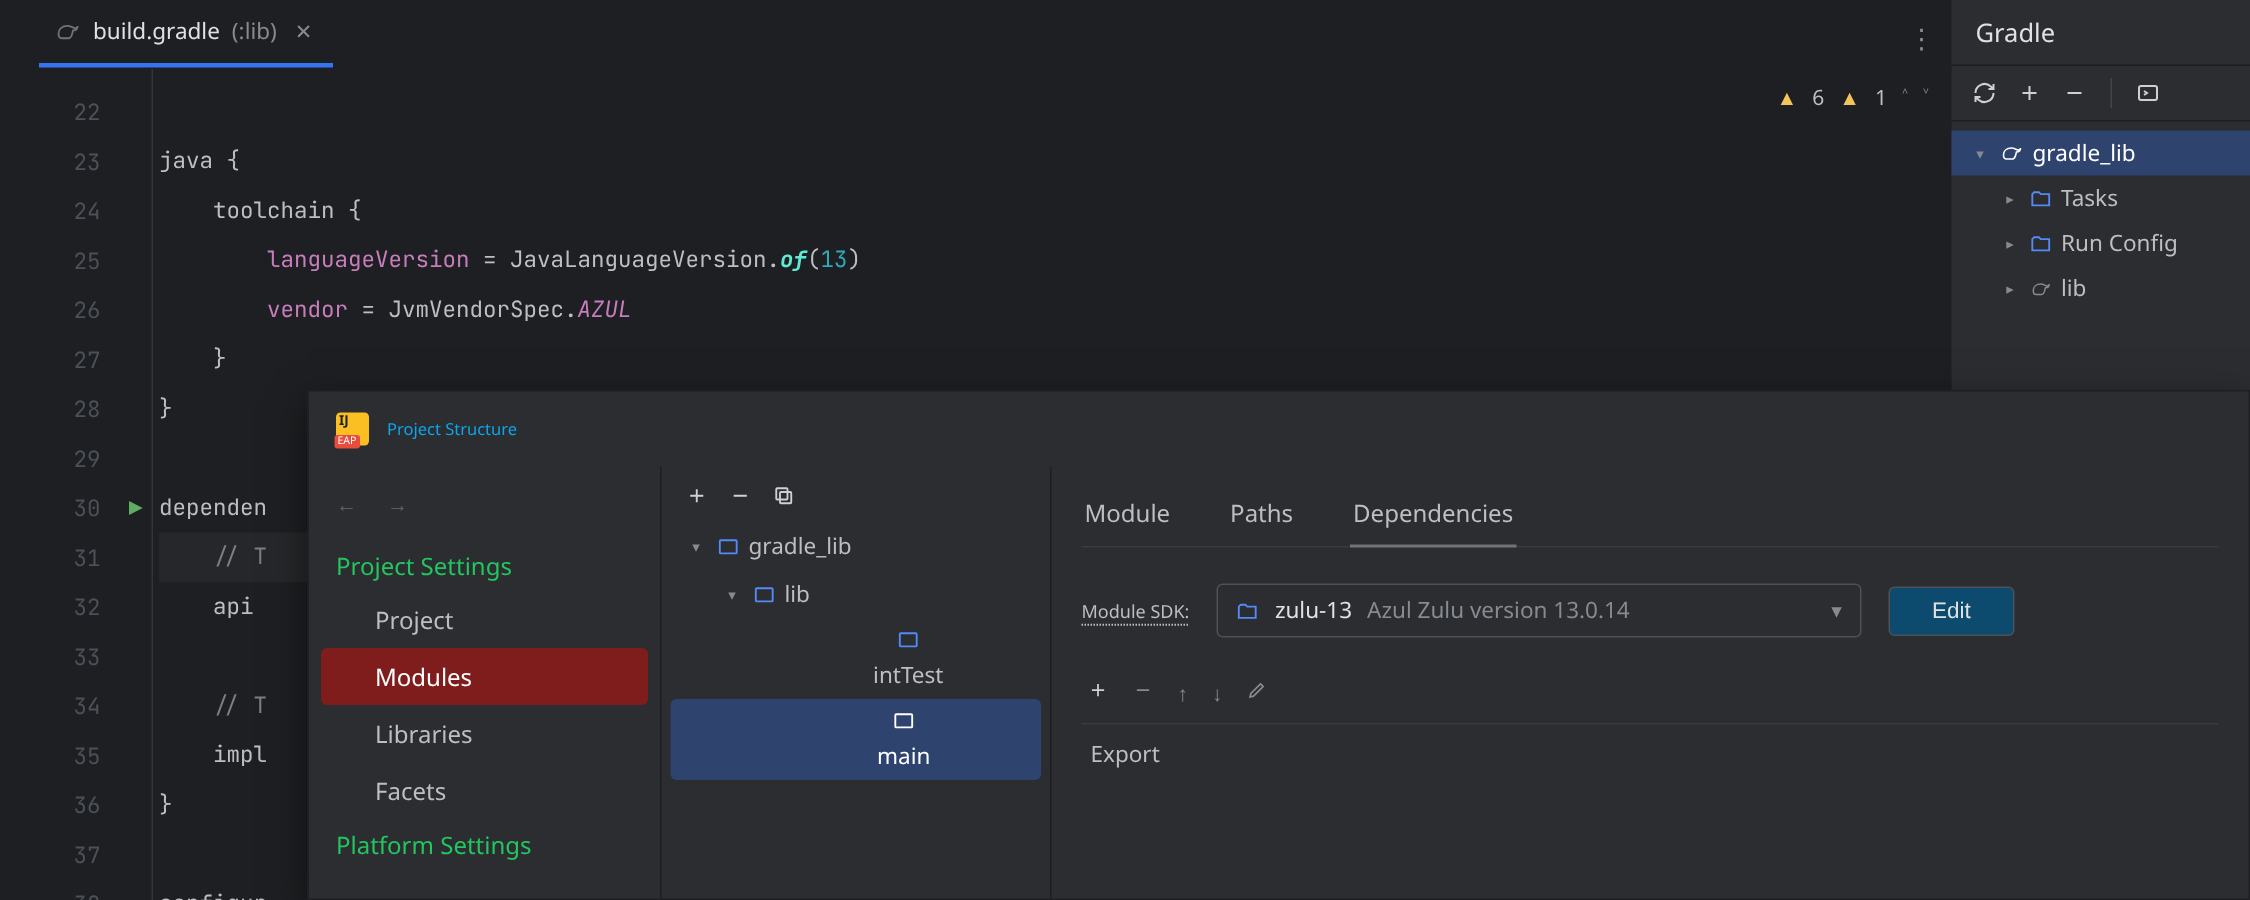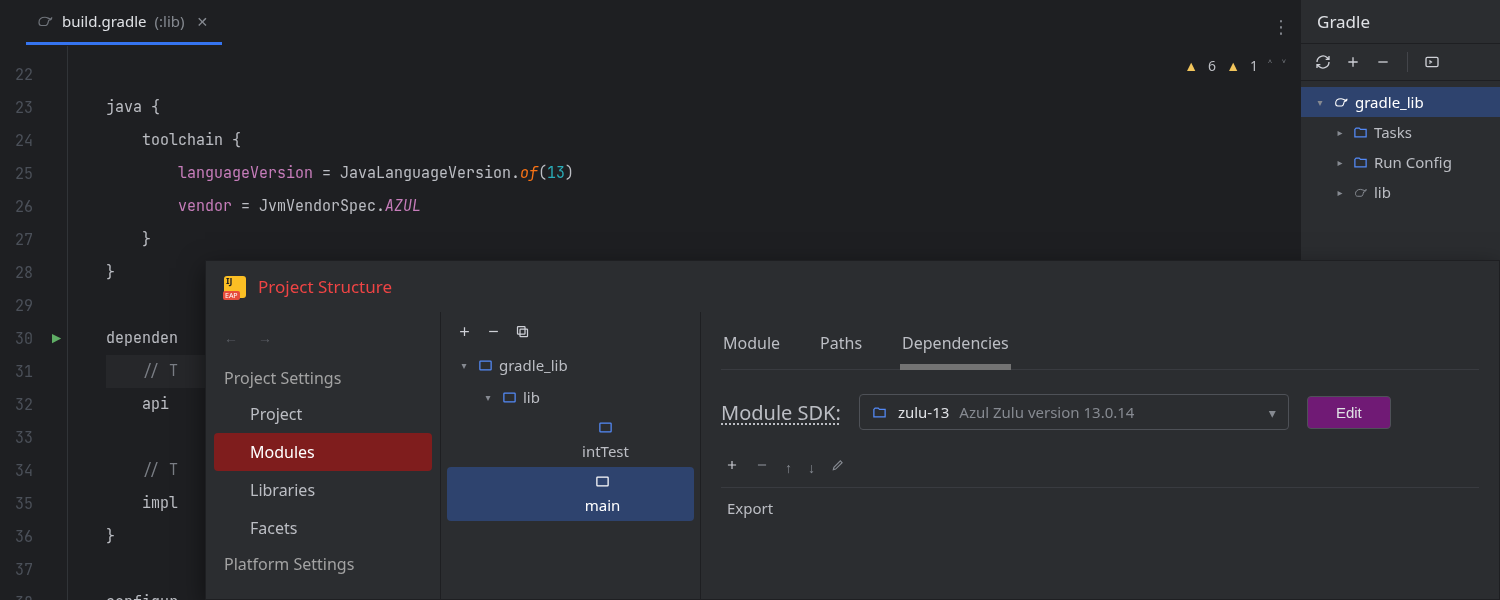--- a/index.html
+++ b/index.html
@@ -40,21 +40,21 @@
     color: #6f737a;
     display: flex; align-items: center; justify-content: center;
   }
   .tab-text { color: #dfe1e5; font-size: 15px; }
   .tab-suffix { color: #868a91; font-size: 15px; }
   .tab-close { color: #868a91; cursor: pointer; padding: 2px 4px; }
   .kebab { position: absolute; right: 12px; top: 14px; color: #868a91; cursor: pointer; font-size: 18px; letter-spacing: -2px; }
   .gutter {
     position: absolute;
     left: 0; top: 46px; bottom: 0;
-    width: 68px;
+    width: 102px;
     border-right: 1px solid #313438;
     padding-top: 12px;
   }
   .gutter .ln {
     height: 33px;
     display: flex;
     align-items: center;
     justify-content: flex-end;
     padding-right: 34px;
     color: #4b5059;
@@ -72,21 +72,21 @@
     left: 92px; top: 46px; right: 0; bottom: 0;
     font-family: "JetBrains Mono", Menlo, Consolas, monospace;
     font-size: 15px;
     padding-top: 12px;
     padding-left: 14px;
     line-height: 33px;
     white-space: pre;
     color: #bcbec4;
   }
   .code .id { color: #c77dbb; }
-  .code .mtd { color: #f97316; font-style: italic; }
+  .code .mtd { color: #5eead4; font-style: italic; font-weight: bold; }
   .code .const { color: #c77dbb; font-style: italic; }
   .code .num { color: #2aacb8; }
   .code .cmt { color: #7a7e85; }
   .code .hl { background: rgba(255,255,255,0.04); display: inline-block; width: 100%; }
   .inspections {
     position: absolute;
     top: 56px;
     right: 14px;
     display: flex;
     align-items: center;
@@ -170,34 +170,34 @@
   .dlg-header .eap::before {
     content: "EAP";
     position: absolute;
     bottom: -2px; left: -1px;
     font-size: 7px;
     background: #e74c3c;
     color: #fff;
     padding: 0 2px;
     border-radius: 2px;
   }
-  .dlg-title { font-size: 17px; color: #ef4444; }
+  .dlg-title { font-size: 11px; color: #0ea5e9; }
   .dlg-body { flex: 1; display: flex; overflow: hidden; }
   .dlg-nav {
     width: 235px;
     border-right: 1px solid #1e1f22;
     padding: 8px 0;
   }
   .dlg-nav .navrow {
     display: flex; align-items: center; gap: 14px;
     padding: 8px 18px;
   }
   .dlg-nav .navrow.backfwd { gap: 20px; padding-bottom: 14px; }
   .dlg-nav .navrow.backfwd span { color: #5a5d63; cursor: pointer; }
-  .dlg-nav .hdr { font-size: 16px; color: #a3a3a3; padding: 6px 18px; }
+  .dlg-nav .hdr { font-size: 16px; color: #22c55e; padding: 6px 18px; }
   .dlg-nav .item { padding: 8px 18px 8px 44px; font-size: 16px; color: #bcbec4; cursor: pointer; }
   .dlg-nav .item.sel { background: #7f1d1d; color: #fff; border-radius: 0; margin: 0 8px; padding-left: 36px; border-radius: 4px; }
 
   .dlg-tree {
     width: 260px;
     border-right: 1px solid #1e1f22;
     padding-top: 6px;
   }
   .dlg-tree .toolbar2 {
     display: flex; gap: 14px; align-items: center;
@@ -228,40 +228,40 @@
     background: #2b2d30;
     border: 1px solid #4e5157;
     border-radius: 4px;
     padding: 7px 12px;
     color: #dfe1e5;
     font-size: 15px;
     flex: 1;
   }
   .tabs { display: flex; gap: 36px; border-bottom: 1px solid #393b40; margin-bottom: 24px; }
   .tabs .t { padding: 6px 2px 10px; font-size: 16px; color: #bcbec4; cursor: pointer; }
-  .tabs .t.act { border-bottom: 6px solid #737373; margin-bottom: -1px; }
+  .tabs .t.act { border-bottom: 2px solid #737373; margin-bottom: -1px; }
   .sdk-row { display: flex; align-items: center; gap: 18px; margin-bottom: 22px; }
-  .sdk-row .lbl { font-size: 20px; color: #bcbec4; text-decoration: underline dotted; text-underline-offset: 4px; }
+  .sdk-row .lbl { font-size: 12px; color: #bcbec4; text-decoration: underline dotted; text-underline-offset: 4px; }
   .combo {
     flex: 1;
     display: flex;
     align-items: center;
     gap: 10px;
     background: #2b2d30;
     border: 1px solid #4e5157;
     border-radius: 4px;
     padding: 7px 12px;
     cursor: pointer;
     max-width: 430px;
   }
   .combo .main { color: #dfe1e5; font-size: 15px; }
   .combo .sub { color: #868a91; font-size: 15px; }
   .combo .chev { margin-left: auto; color: #868a91; }
   .btn {
-    background: #701a75;
+    background: #0c4a6e;
     border: 1px solid #4e5157;
     border-radius: 4px;
     padding: 7px 28px;
     color: #dfe1e5;
     font-size: 15px;
     cursor: pointer;
   }
   .dep-tb { display: flex; gap: 16px; padding: 6px 4px 10px; border-bottom: 1px solid #393b40; }
   .dep-tb span { color: #868a91; cursor: pointer; }
   .dep-tb span.en { color: #ced0d6; }

